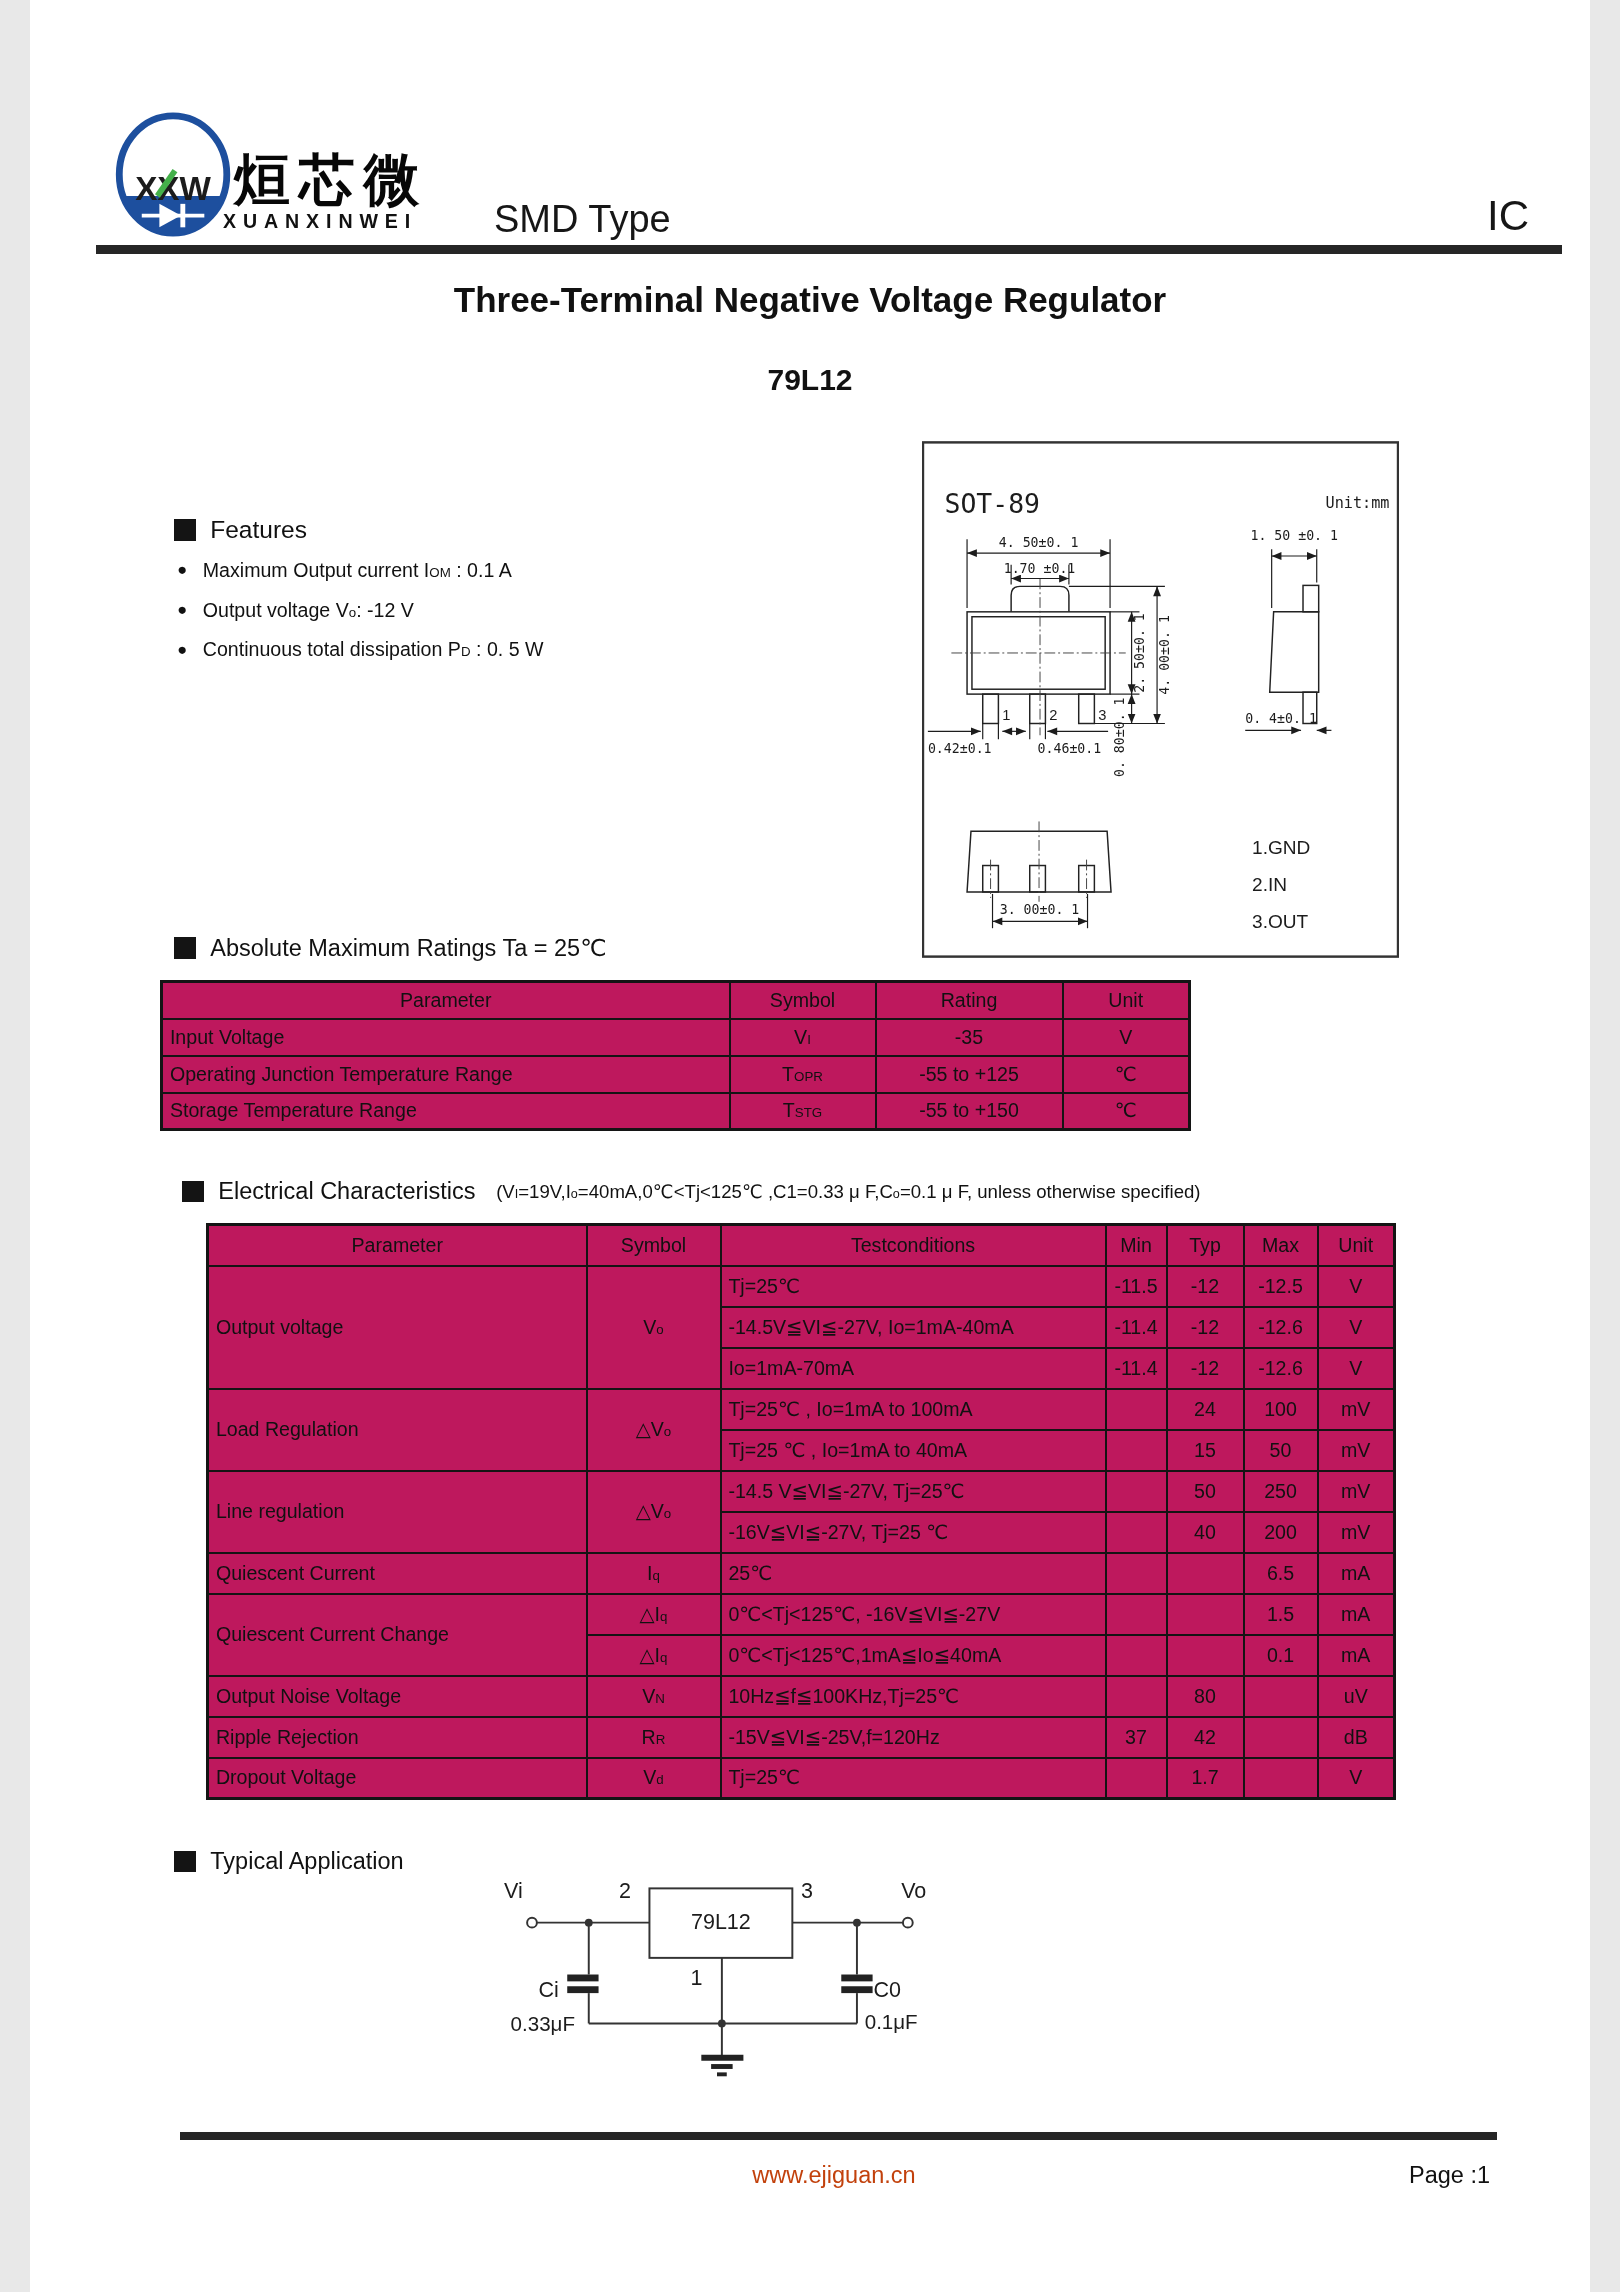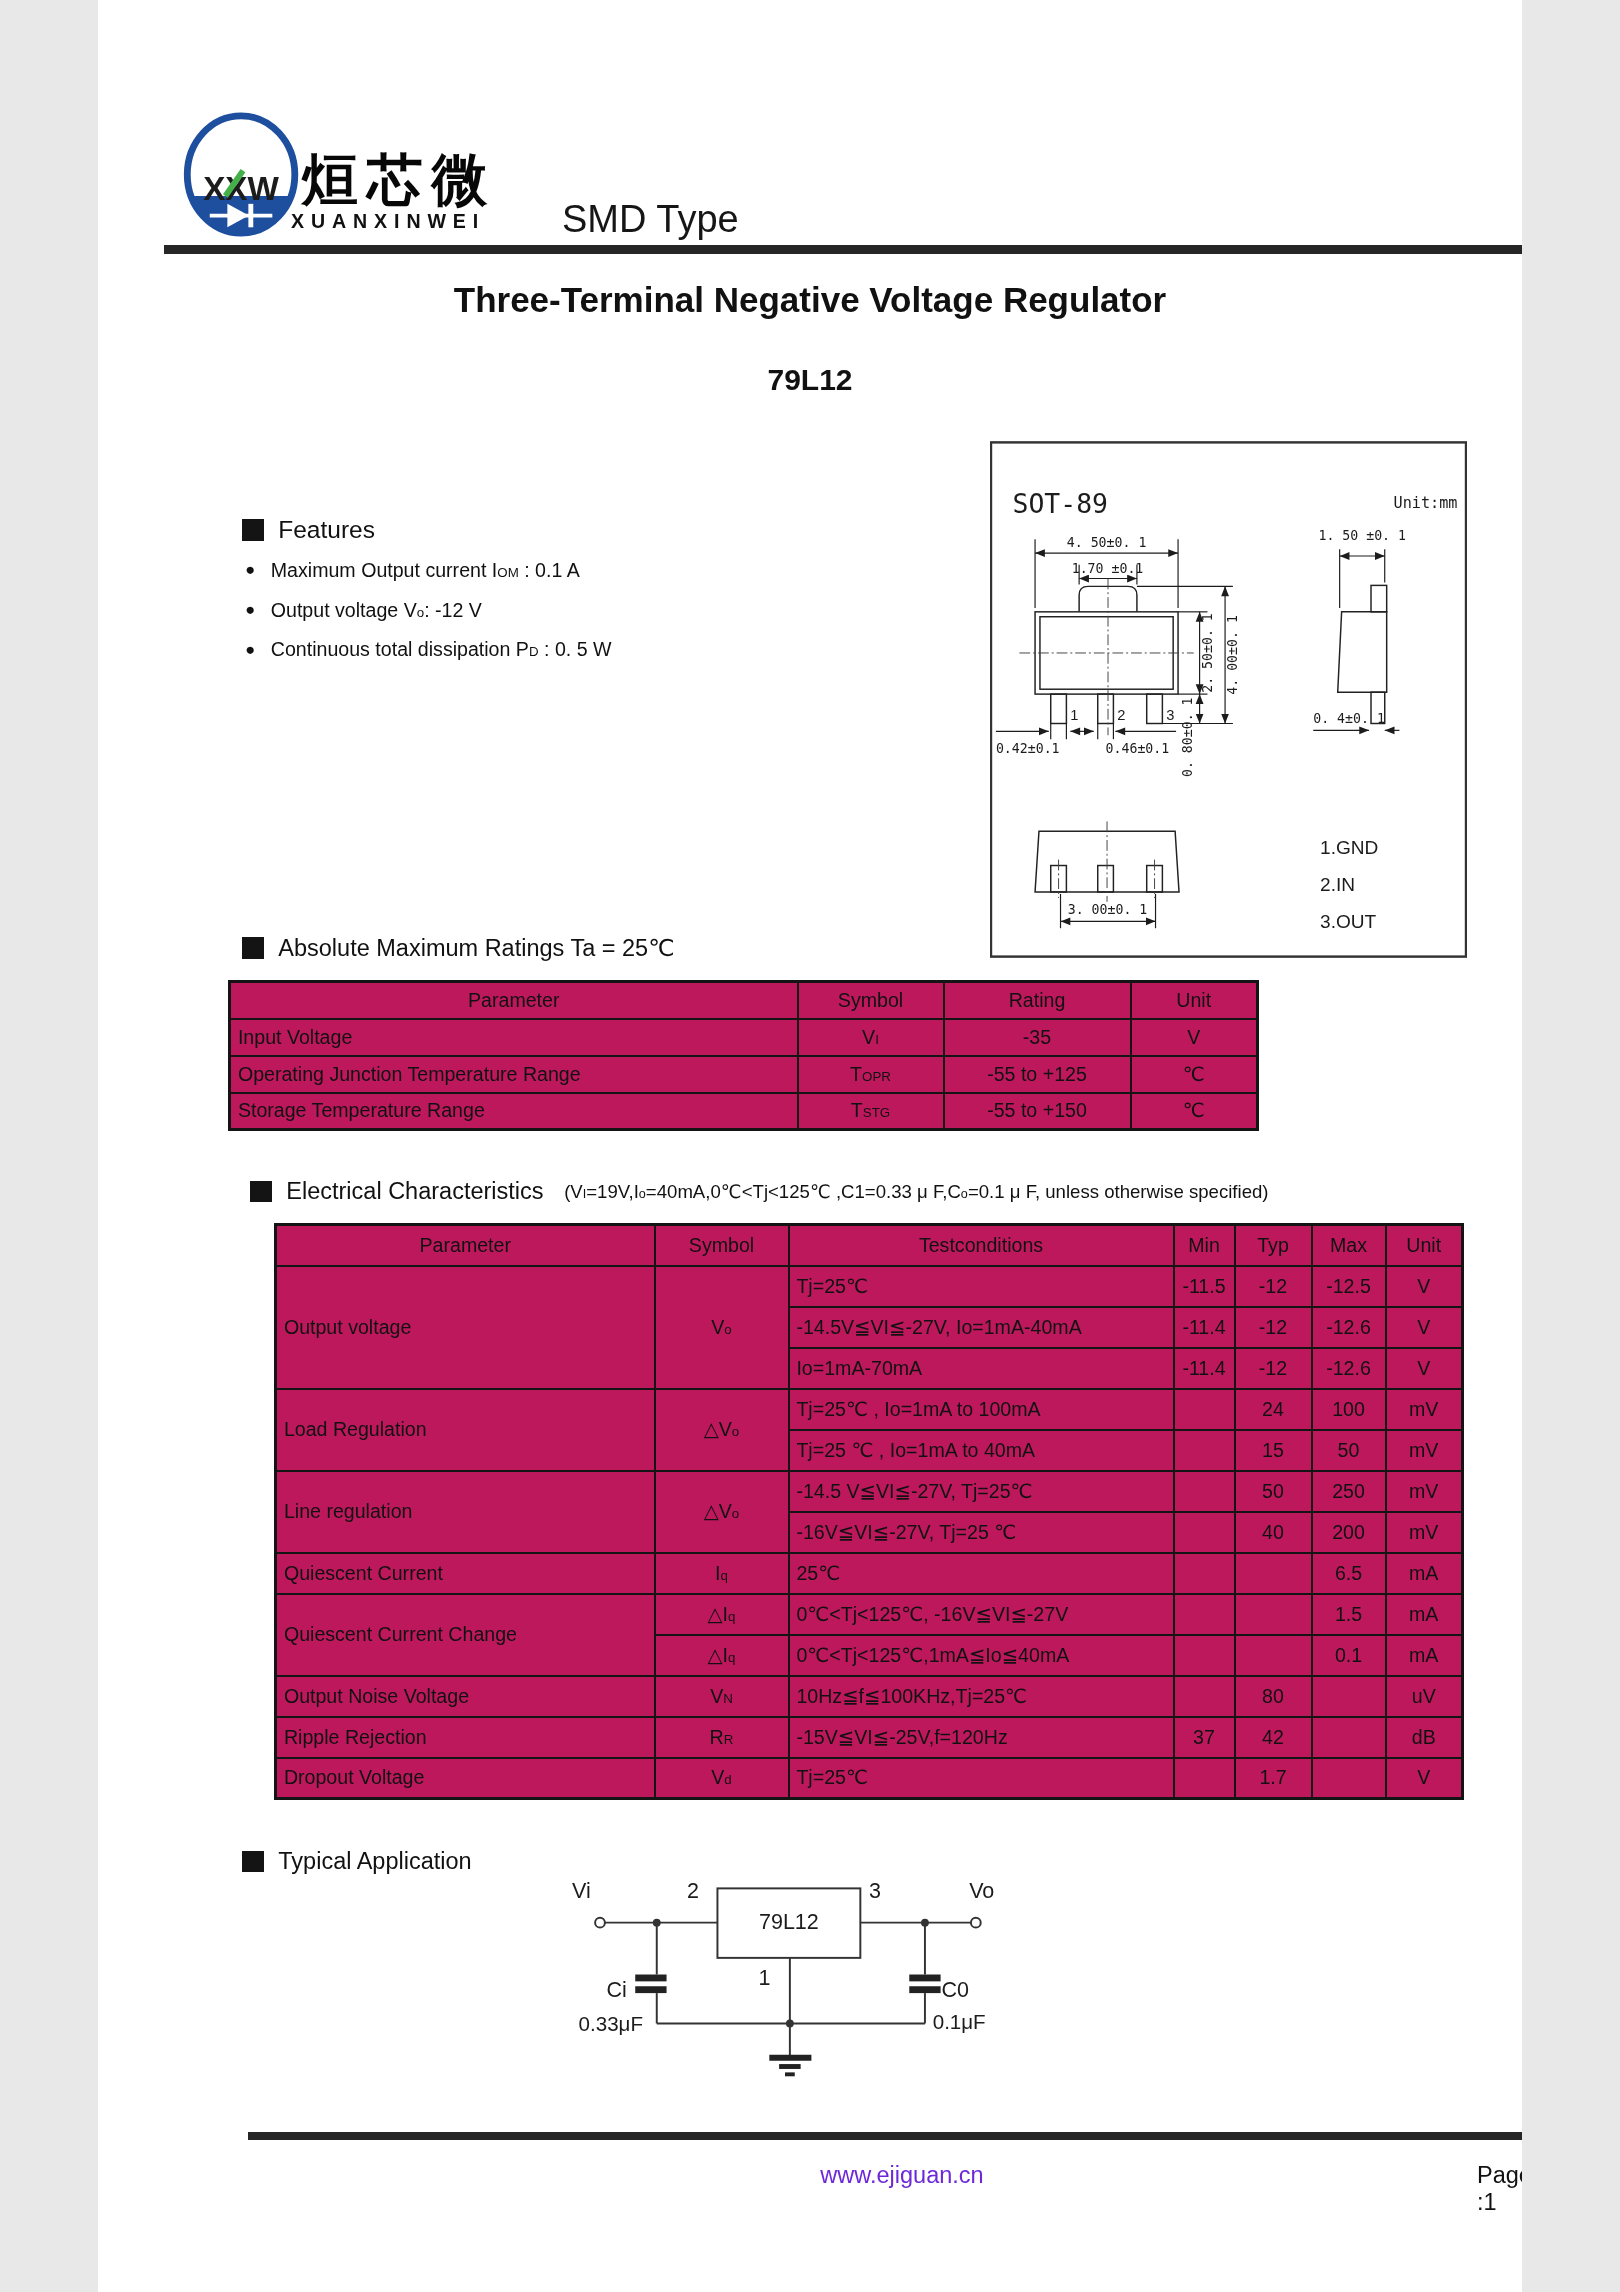--- a/index.html
+++ b/index.html
@@ -1,37 +1,37 @@
 <!DOCTYPE html>
 <html><head>
 <meta charset="utf-8">
 <style>
   html,body{margin:0;padding:0;background:#e8e8e8;}
-  .page{position:relative;width:1424px;height:2293px;background:#ffffff;margin:0 auto;
+  .page{position:relative;width:1560px;height:2293px;background:#ffffff;margin:0 auto;
         font-family:"Liberation Sans","DejaVu Sans",sans-serif;color:#1a1a1a;overflow:hidden;}
   .abs{position:absolute;}
   .rule{background:#262626;}
   .sec-head{display:flex;align-items:center;gap:14.7px;font-size:23.5px;color:#111;white-space:nowrap;}
   .sec-head .sq{width:21.6px;height:21.6px;background:#141414;flex:0 0 auto;}
   .sec-note{font-size:18.6px;margin-left:5.9px;}
   .feat-item{display:flex;align-items:center;gap:15.7px;font-size:19.6px;color:#111;white-space:nowrap;}
   .feat-item .dot{font-size:16.7px;line-height:1;}
   .sub{font-size:68%;}
   table.sheet{border-collapse:collapse;table-layout:fixed;border:3.9px solid #141414;background:#be185d;}
   table.sheet th,table.sheet td{border:2.9px solid #141414;font-weight:400;font-size:19.6px;
         padding:0 6.9px;white-space:nowrap;overflow:hidden;color:#111;}
   .c{text-align:center;}
   .l{text-align:left;}
   .title-main{width:100%;text-align:center;font-size:35px;font-weight:700;color:#111;}
   .title-part{width:100%;text-align:center;font-size:30px;font-weight:700;color:#111;}
   .brand-cn{font-size:56px;font-weight:700;letter-spacing:8.8px;color:#070707;white-space:nowrap;}
   .brand-en{font-size:19.6px;font-weight:700;letter-spacing:6.9px;color:#111;white-space:nowrap;}
   .smd{font-size:38px;color:#161616;white-space:nowrap;}
   .ic{font-size:42px;color:#161616;white-space:nowrap;}
-  .footer-site{width:1372px;left:118px;text-align:center;font-size:23.5px;color:#6d28d9;}
+  .footer-site{width:1372px;left:118px;text-align:center;font-size:23.5px;color:#c2410c;}
   .footer-page{font-size:23.5px;color:#111;}
   svg text{font-family:"DejaVu Sans Mono",monospace;fill:#1c1c1c;}
   svg text.sans{font-family:"Liberation Sans","DejaVu Sans",sans-serif;}
 </style>
 </head>
 <body>
 
 <div class="page">
 
   <svg class="abs" style="left:84px;top:110px;" width="122" height="131" viewBox="0 0 124 134">

